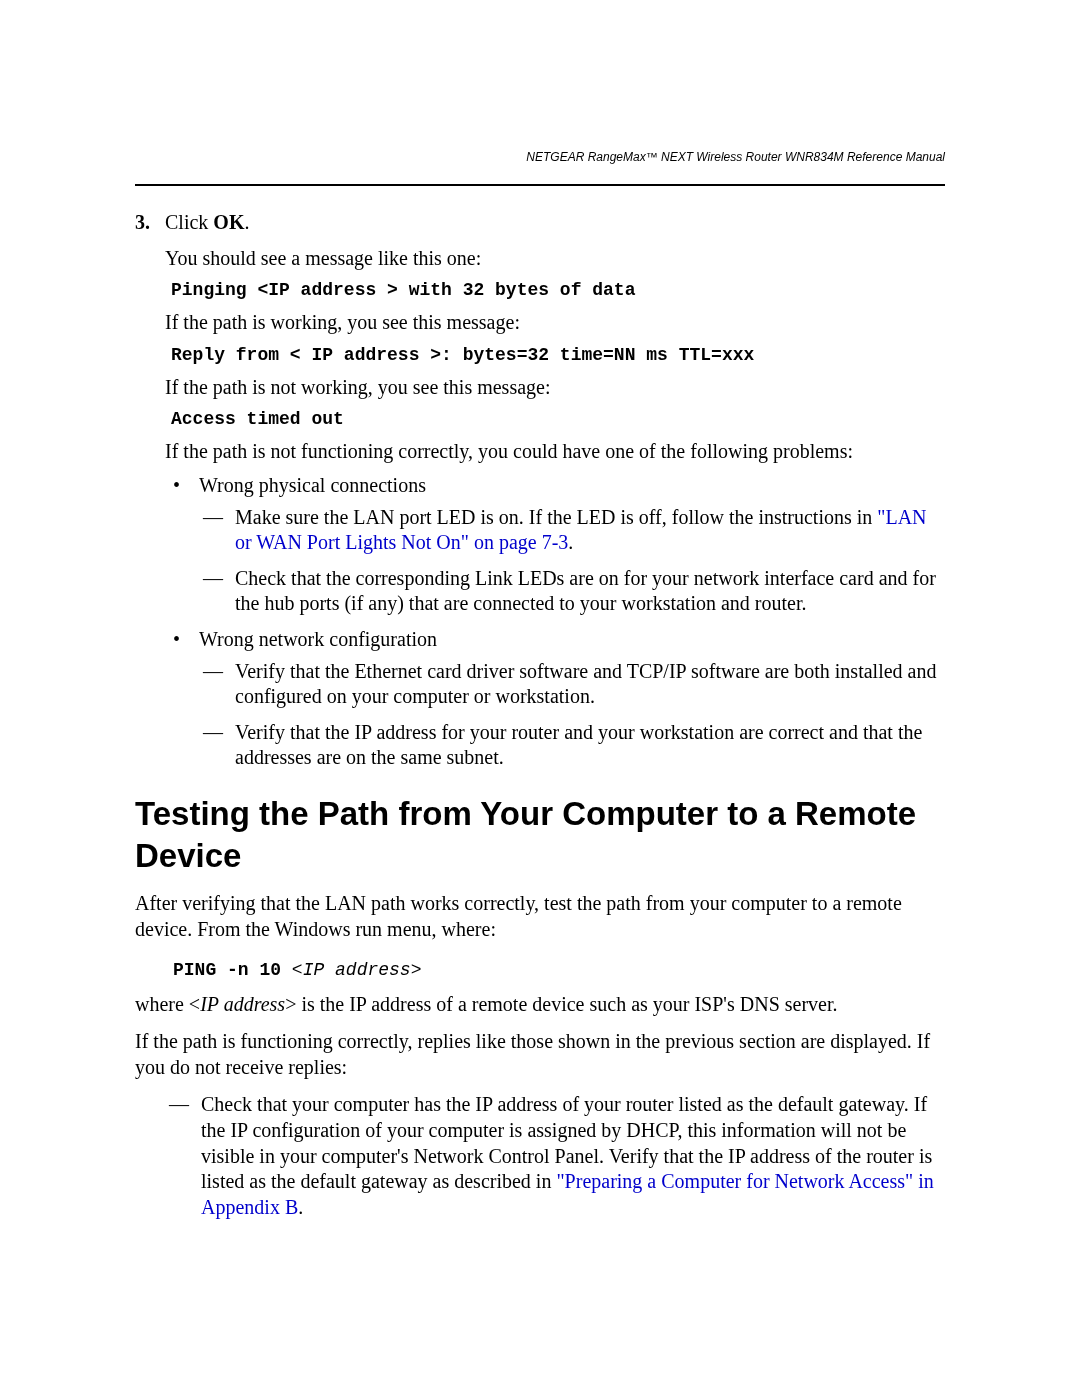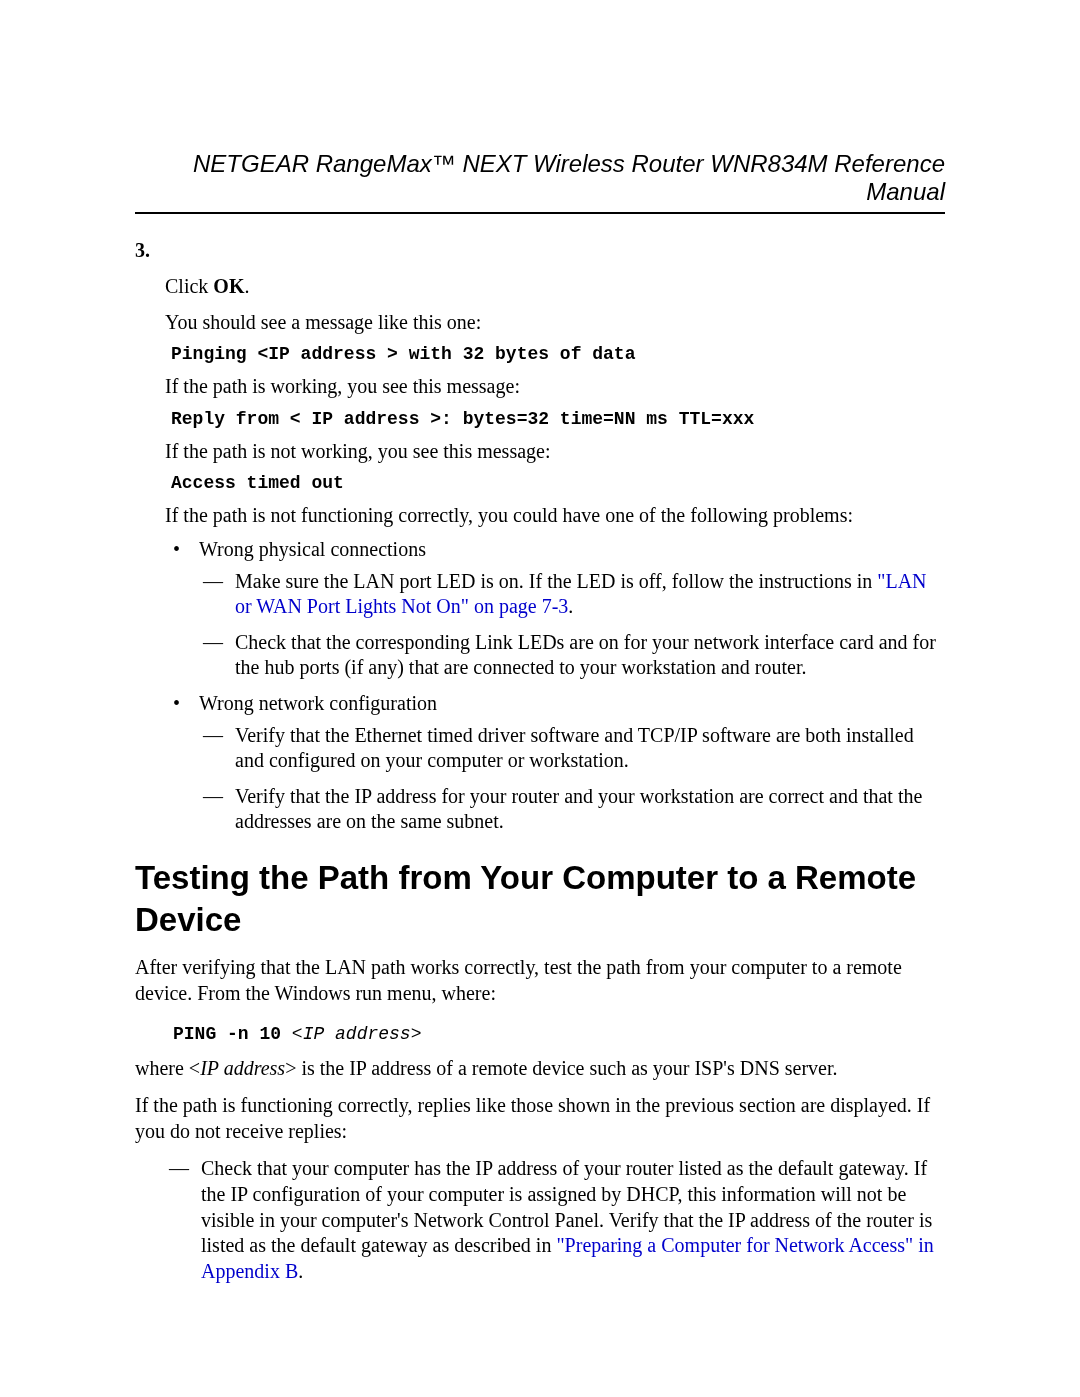--- a/index.html
+++ b/index.html
@@ -12,23 +12,23 @@
   }
   .page {
     width: 1080px;
     height: 1397px;
     position: relative;
     box-sizing: border-box;
     padding: 150px 135px 0 135px;
   }
   .header-title {
     font-style: italic;
-    font-size: 24px;
+    font-size: 12px;
     text-align: right;
-    margin-bottom: 6px;
+    margin-bottom: 20px;
     font-family: Arial, Helvetica, sans-serif;
   }
   .hr-top {
     border: none;
     border-top: 2px solid #000;
     margin: 0 0 24px 0;
   }
   .content {
     font-size: 20px;
     line-height: 1.28;
@@ -37,21 +37,20 @@
     display: flex;
     margin-bottom: 10px;
   }
   .ol-num {
     width: 30px;
     flex: 0 0 30px;
     font-weight: bold;
   }
   .ol-body {
     flex: 1;
-    margin-top: 36px;
   }
   .indent {
     margin-left: 30px;
   }
   .para {
     margin: 0 0 8px 0;
   }
   .mono {
     font-family: "Courier New", Courier, monospace;
     font-weight: bold;
@@ -178,21 +177,21 @@
             </li>
             <li>
               <span>Check that the corresponding Link LEDs are on for your network interface card and for the hub ports (if any) that are connected to your workstation and router.</span>
             </li>
           </ul>
         </li>
         <li>
           <span>Wrong network configuration</span>
           <ul class="dashes">
             <li>
-              <span>Verify that the Ethernet timed driver software and TCP/IP software are both installed and configured on your computer or workstation.</span>
+              <span>Verify that the Ethernet card driver software and TCP/IP software are both installed and configured on your computer or workstation.</span>
             </li>
             <li>
               <span>Verify that the IP address for your router and your workstation are correct and that the addresses are on the same subnet.</span>
             </li>
           </ul>
         </li>
       </ul>
     </div>
 
     <h2 class="section">Testing the Path from Your Computer to a Remote Device</h2>

